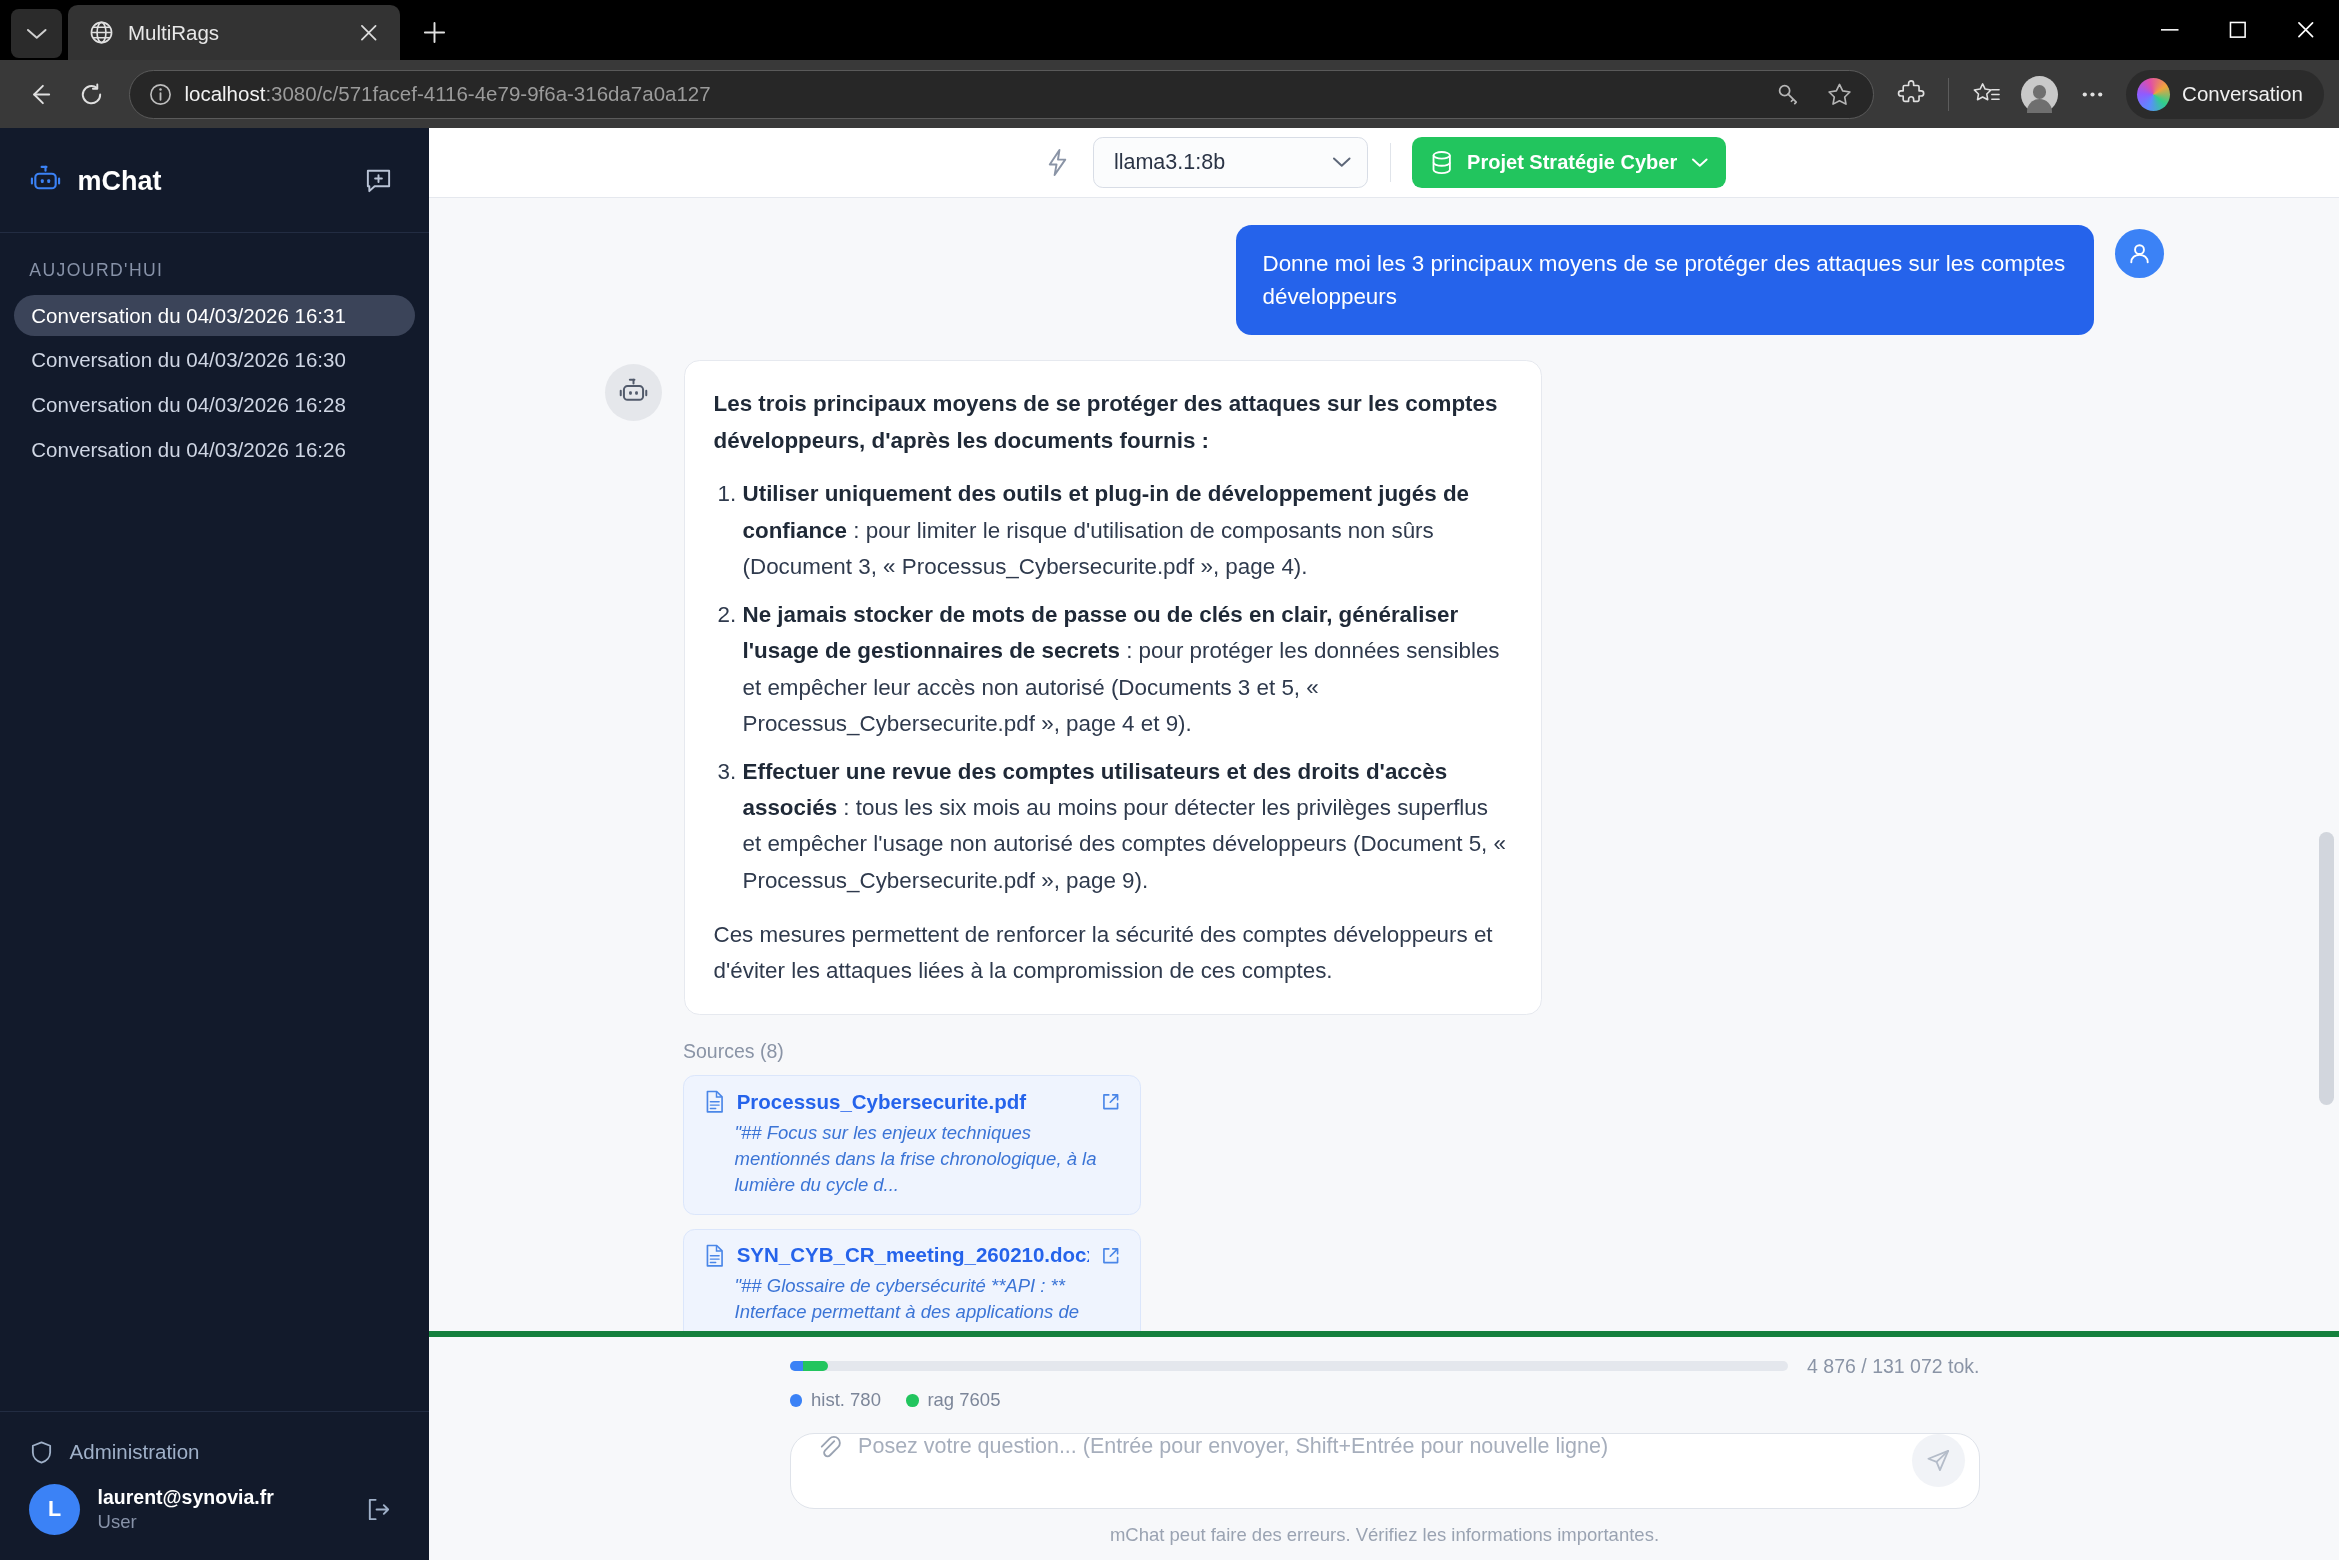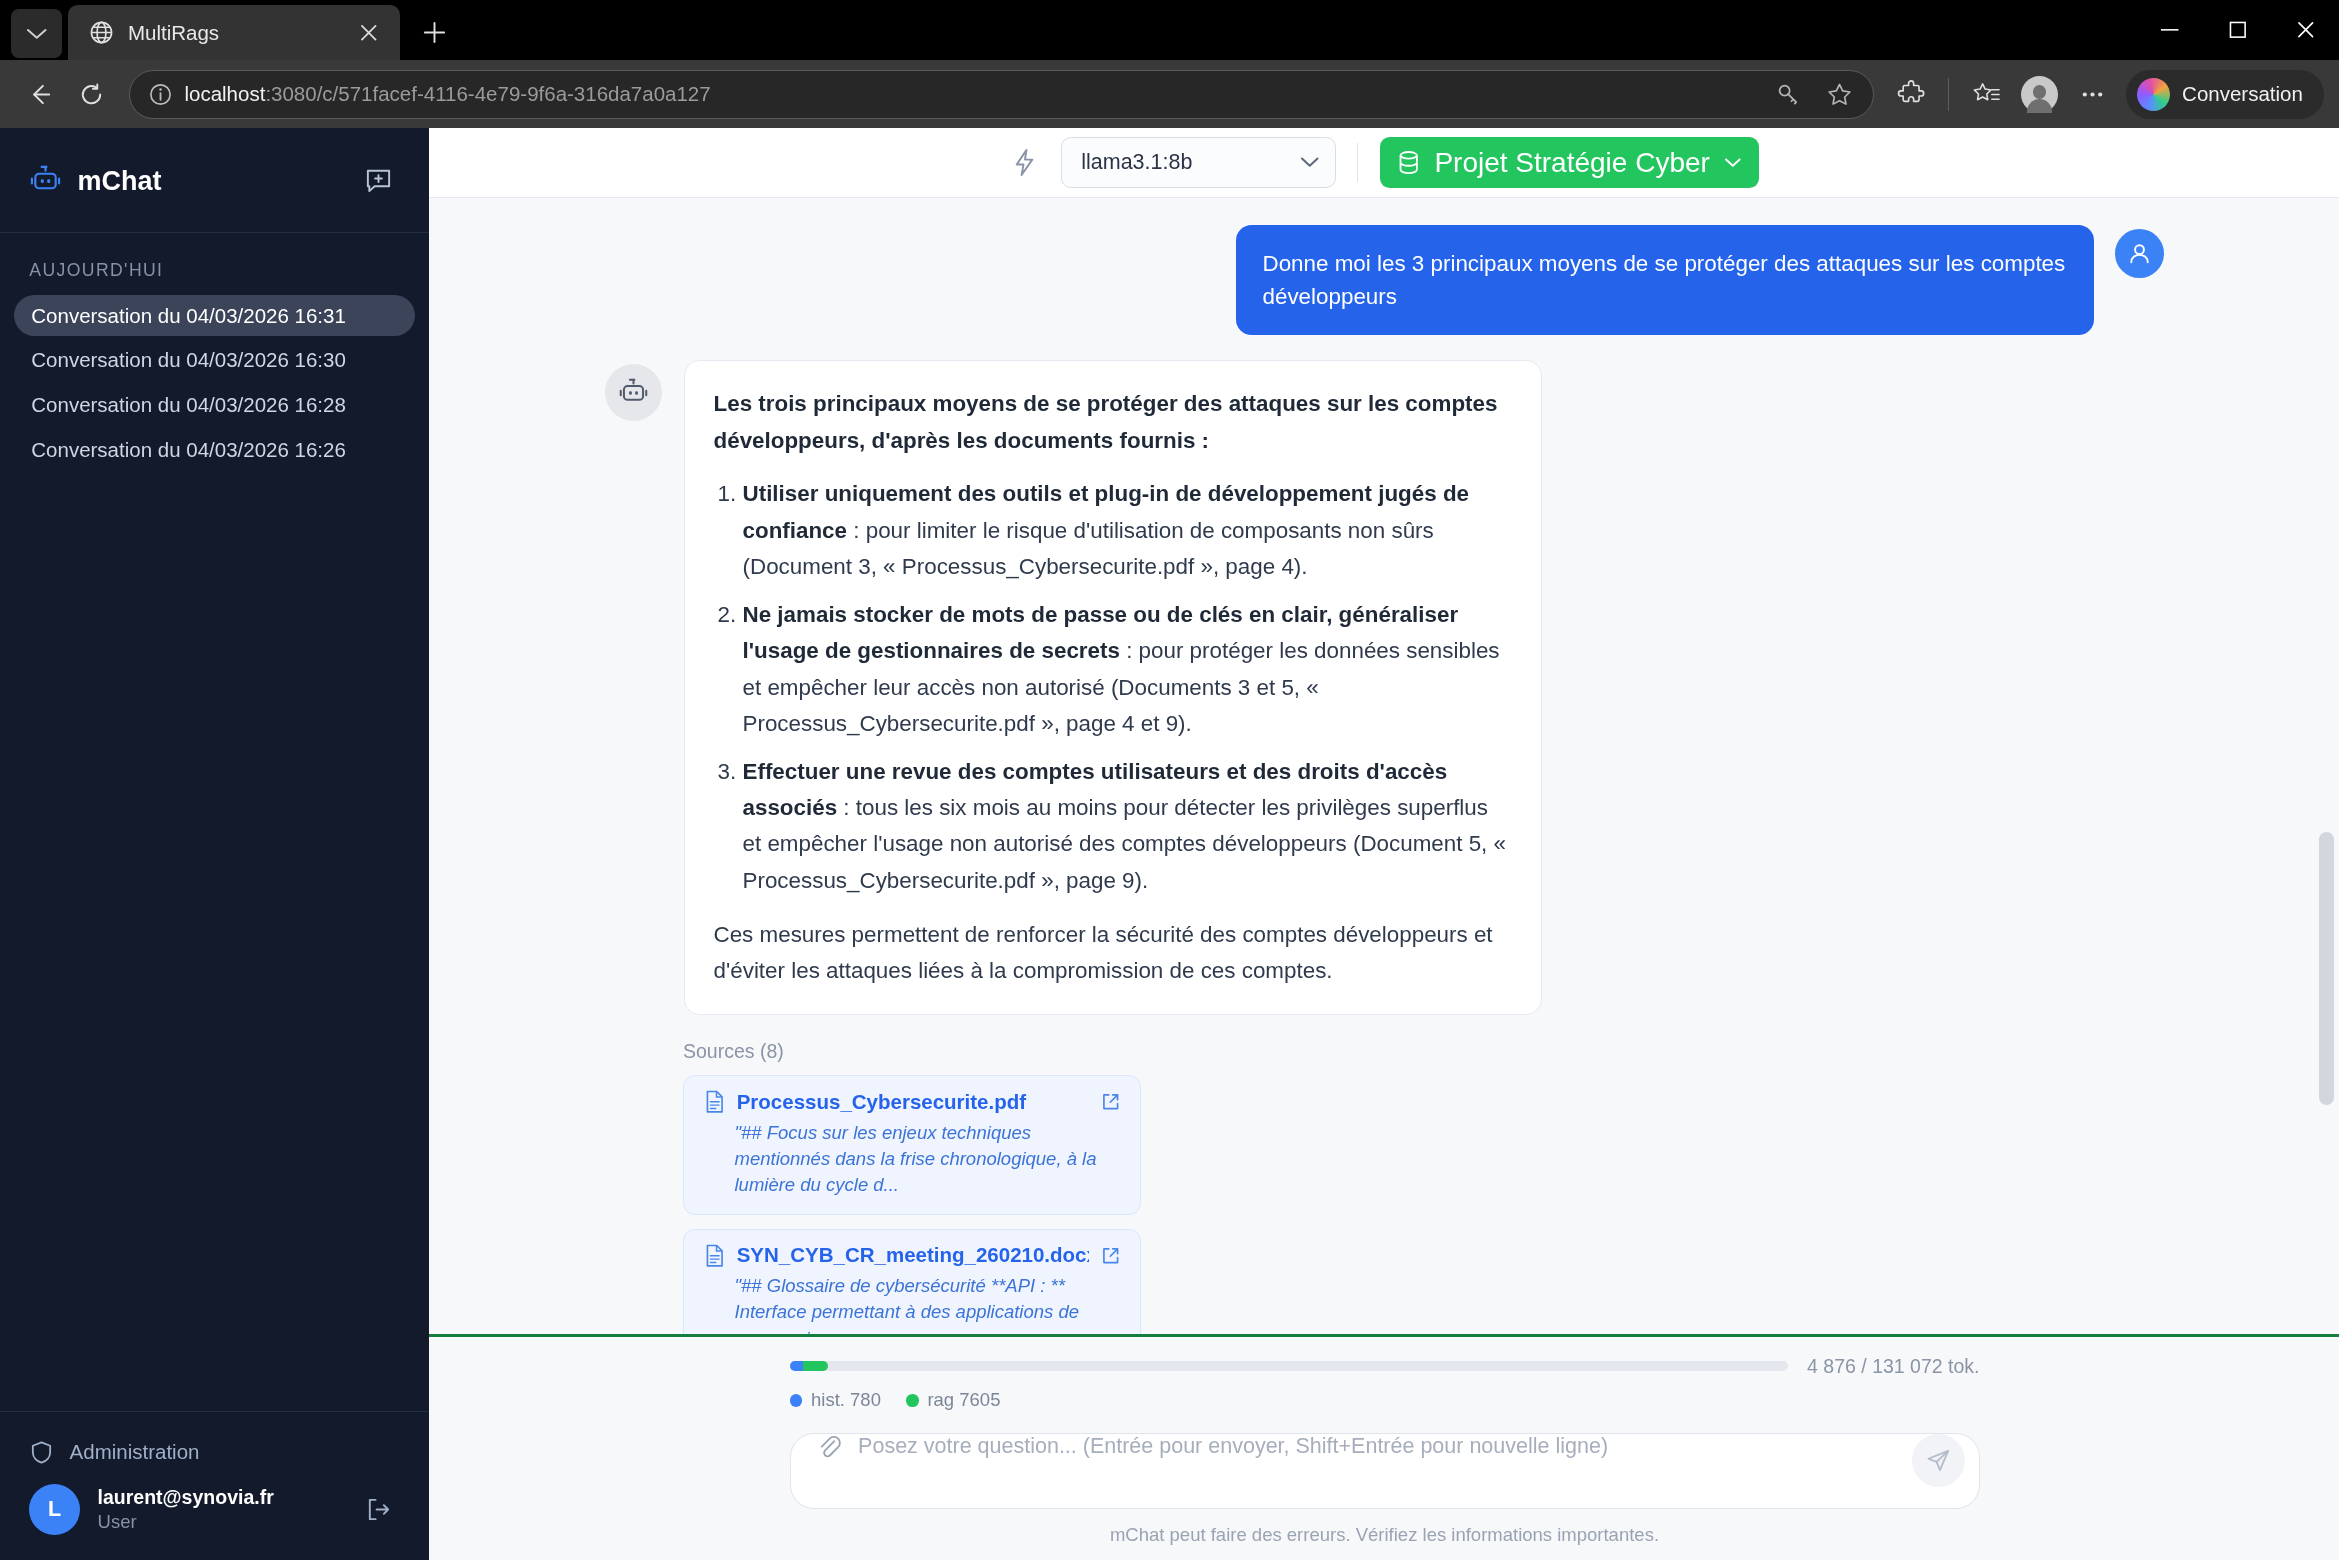--- a/index.html
+++ b/index.html
@@ -89,21 +89,21 @@
 
   .topbar { height:70px; flex:0 0 70px; background:#ffffff; border-bottom:1px solid #e5e8ee; display:flex; align-items:center; justify-content:center; gap:21.5px; }
   .bolt { color:#8a94a6; display:flex; }
   .model-select {
     width:275px; height:51px; border:1px solid #d8dde6; border-radius:9.8px; background:#fbfcfd;
     display:flex; align-items:center; justify-content:space-between; padding:0 15.6px 0 19.5px; font-size:21.5px; color:#2b3446; cursor:pointer;
   }
   .topbar-sep { width:1px; height:39px; background:#e0e4ea; }
   .project-badge {
     height:51px; background:#22c55e; border-radius:9.8px; display:flex; align-items:center; gap:13.7px;
-    padding:0 17.6px; color:#ffffff; font-size:28px; font-weight:normal; cursor:pointer;
+    padding:0 17.6px; color:#ffffff; font-size:20px; font-weight:bold; cursor:pointer;
   }
 
   .chat-scroll { flex:1 1 auto; overflow:hidden; position:relative; padding:27px 0 9.8px 0; }
   .chat-inner { max-width:1677px; margin:0 auto; padding:0 59px; }
 
   .row { display:flex; margin-bottom:25px; }
   .row.user { justify-content:flex-end; align-items:flex-start; gap:21.5px; }
   .row.assistant { justify-content:flex-start; align-items:flex-start; gap:21.5px; }
 
   .bubble-user {
@@ -130,21 +130,21 @@
     padding:13.7px 19.5px 15.6px 19.5px; margin-bottom:13.7px; position:relative; cursor:pointer;
   }
   .src-head { display:flex; align-items:center; gap:11.7px; }
   .src-name { font-size:20.5px; font-weight:bold; color:#2563eb; flex:1 1 auto; white-space:nowrap; overflow:hidden; }
   .src-ext { flex:0 0 auto; display:flex; }
   .src-snip { font-size:18.5px; font-style:italic; color:#3b74d6; line-height:1.42; margin-top:5.9px; padding-left:31px; }
 
   .scroll-thumb { position:absolute; right:5.9px; top:634px; width:15.6px; height:273px; background:#d2d6dd; border-radius:7.8px; cursor:pointer; }
 
   
-  .composer { flex:0 0 auto; background:#f7f8fa; border-top:3px solid #15803d; padding:17.6px 0 13.7px 0; }
+  .composer { flex:0 0 auto; background:#f7f8fa; border-top:6px solid #15803d; padding:17.6px 0 13.7px 0; }
   .composer-inner { max-width:1229px; margin:0 auto; padding:0 19.5px; }
   .tok-row { display:flex; align-items:center; gap:19.5px; }
   .tok-bar { flex:1 1 auto; height:9.8px; background:#e4e7ed; border-radius:4.9px; overflow:hidden; display:flex; }
   .tok-seg-hist { width:13.7px; background:#3b82f6; }
   .tok-seg-rag { width:25px; background:#22c55e; border-radius:0 4.9px 4.9px 0; }
   .tok-count { font-size:19.5px; color:#8a94a6; white-space:nowrap; }
   .legend { display:flex; align-items:center; gap:25px; margin-top:11.7px; }
   .legend-item { display:flex; align-items:center; gap:8.8px; font-size:18.5px; color:#7c8699; }
   .dot { width:12.7px; height:12.7px; border-radius:50%; }
   .dot.hist { background:#3b82f6; }

